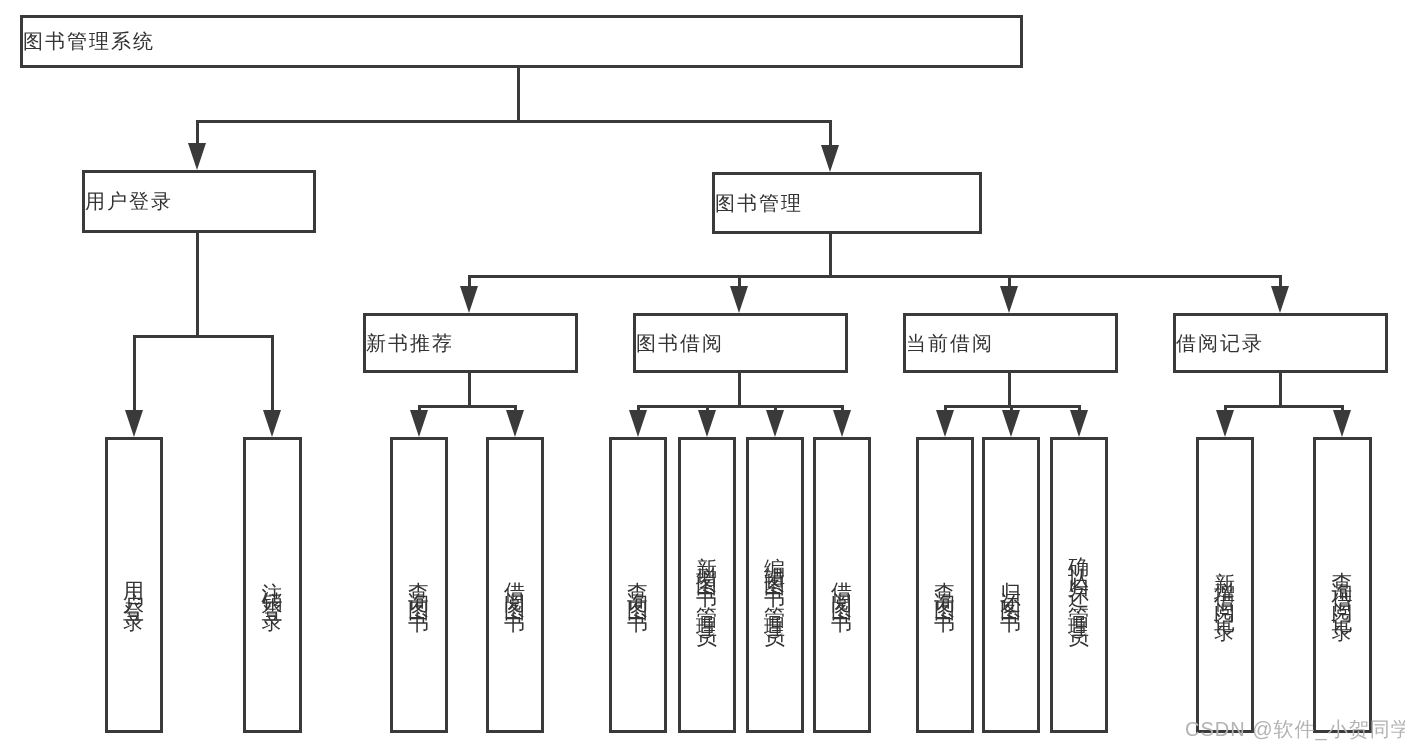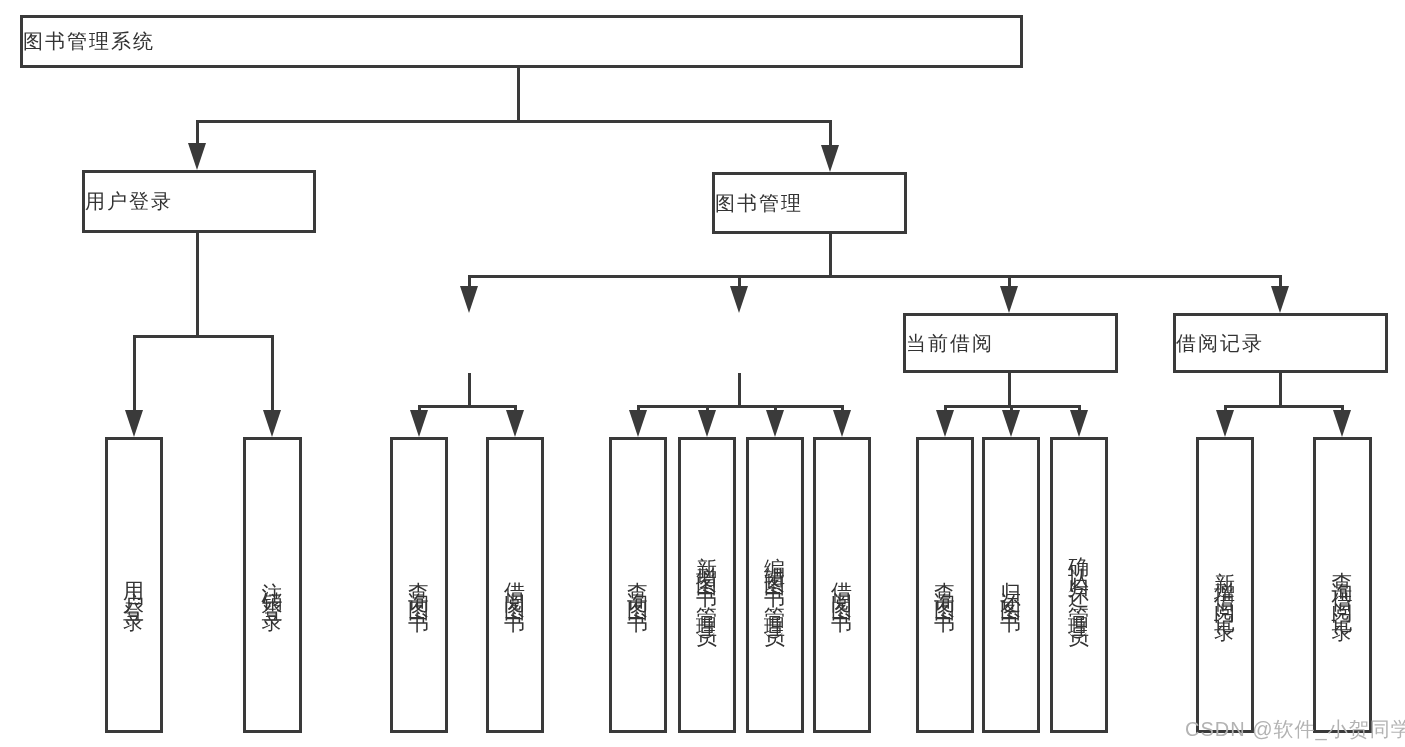--- a/index.html
+++ b/index.html
@@ -35,21 +35,21 @@
   <div class="vl" style="left:517px; top:68px; height:55px;"></div>
   <div class="hl" style="left:196px; top:120px; width:636px;"></div>
   <div class="vl" style="left:196px; top:120px; height:26px;"></div>
   <div class="arr" style="left:188px; top:143px;"></div>
   <div class="vl" style="left:829px; top:120px; height:28px;"></div>
   <div class="arr" style="left:821px; top:145px;"></div>
 
   <div class="node" style="left:82px; top:170px; width:234px; height:63px;">
     <span>用户登录</span>
   </div>
-  <div class="node" style="left:712px; top:172px; width:195px; height:62px;">
+  <div class="node" style="left:712px; top:172px; width:270px; height:62px;">
     <span>图书管理</span>
   </div>
 
   <div class="vl" style="left:196px; top:233px; height:105px;"></div>
   <div class="hl" style="left:133px; top:335px; width:141px;"></div>
   <div class="vl" style="left:133px; top:335px; height:80px;"></div>
   <div class="arr" style="left:125px; top:410px;"></div>
   <div class="vl" style="left:271px; top:335px; height:80px;"></div>
   <div class="arr" style="left:263px; top:410px;"></div>
 
@@ -57,20 +57,26 @@
   <div class="hl" style="left:468px; top:275px; width:814px;"></div>
   <div class="vl" style="left:468px; top:275px; height:16px;"></div>
   <div class="arr" style="left:460px; top:286px;"></div>
   <div class="vl" style="left:738px; top:275px; height:16px;"></div>
   <div class="arr" style="left:730px; top:286px;"></div>
   <div class="vl" style="left:1008px; top:275px; height:16px;"></div>
   <div class="arr" style="left:1000px; top:286px;"></div>
   <div class="vl" style="left:1279px; top:275px; height:16px;"></div>
   <div class="arr" style="left:1271px; top:286px;"></div>
 
+  <div class="node" style="left:363px; top:313px; width:215px; height:60px;">
+    <span>新书推荐</span>
+  </div>
+  <div class="node" style="left:633px; top:313px; width:215px; height:60px;">
+    <span>图书借阅</span>
+  </div>
   <div class="node" style="left:1173px; top:313px; width:215px; height:60px;">
     <span>借阅记录</span>
   </div>
   <div class="node" style="left:903px; top:313px; width:215px; height:60px;">
     <span>当前借阅</span>
   </div>
 
   <div class="vl" style="left:468px; top:373px; height:35px;"></div>
   <div class="hl" style="left:418px; top:405px; width:99px;"></div>
   <div class="vl" style="left:418px; top:405px; height:10px;"></div>

